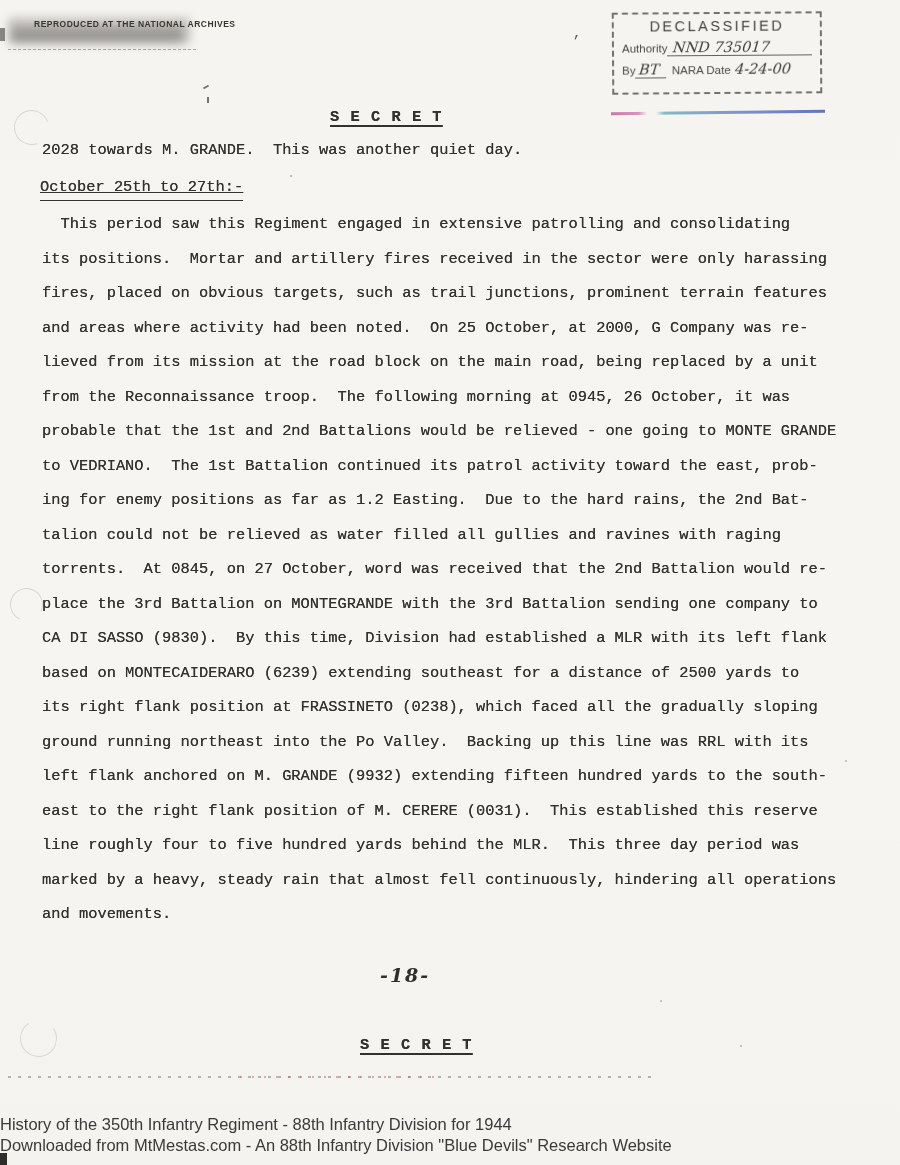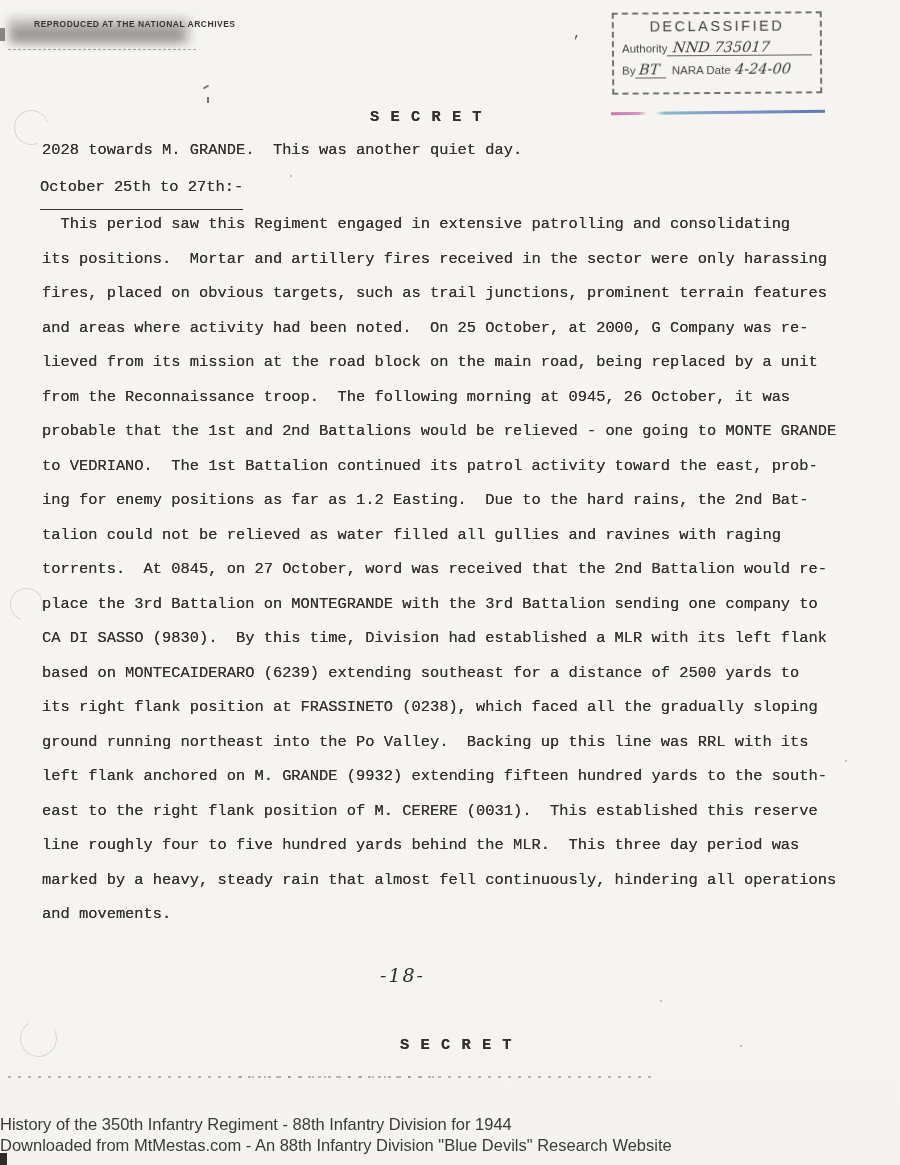--- a/index.html
+++ b/index.html
@@ -15,29 +15,30 @@
   }
   .type {
     position: absolute;
     font-family: "Liberation Mono", "DejaVu Sans Mono", monospace;
     font-size: 15.4px;
     color: #33312e;
     text-shadow: 0 0 0.6px rgba(45,42,38,0.85);
     white-space: pre;
   }
   .secret-heading {
+    text-decoration: underline;
     text-decoration-thickness: 1.6px;
     text-underline-offset: 4px;
     font-weight: 700;
     letter-spacing: 1px;
-    margin-left: 40px;
   }
   .section-heading-inner {
     border-bottom: 1.7px solid #33312e;
-    padding-bottom: 13px;
+    padding-bottom: 4px;
+    text-decoration: underline;
   }
   .para-block {
     position: absolute;
     left: 42px;
     top: 207px;
     width: 840px;
   }
   .tline {
     height: 34.5px;
     line-height: 34.5px;
@@ -47,20 +48,21 @@
   }
   .page-number {
     position: absolute;
     left: 380px;
     top: 964px;
     font-family: "DejaVu Serif", serif;
     font-style: italic;
     font-size: 19px;
     letter-spacing: 2px;
     color: #2f2e2b;
+    font-weight: bold;
   }
   
   .declass {
     position: absolute;
     left: 612px;
     top: 12px;
     width: 210px;
     height: 82px;
     border: 2px dashed rgba(72,70,67,0.75);
     transform: rotate(-0.4deg);

